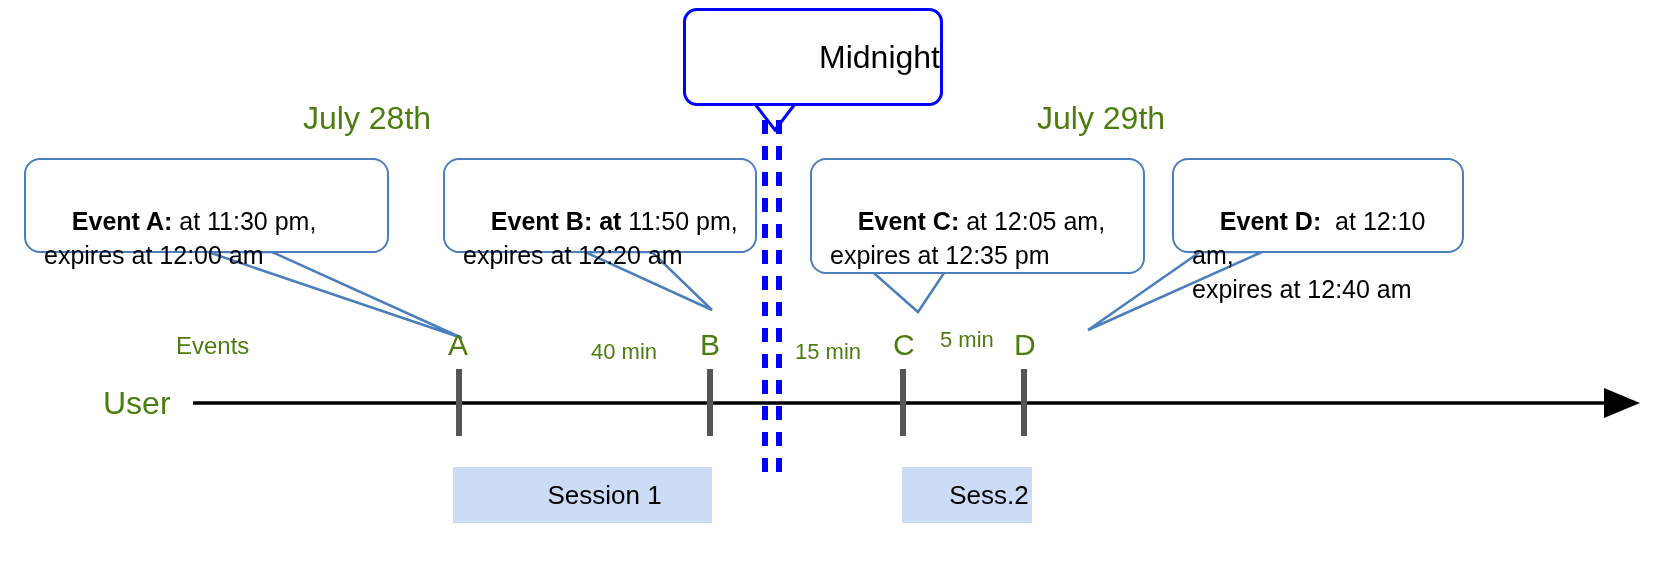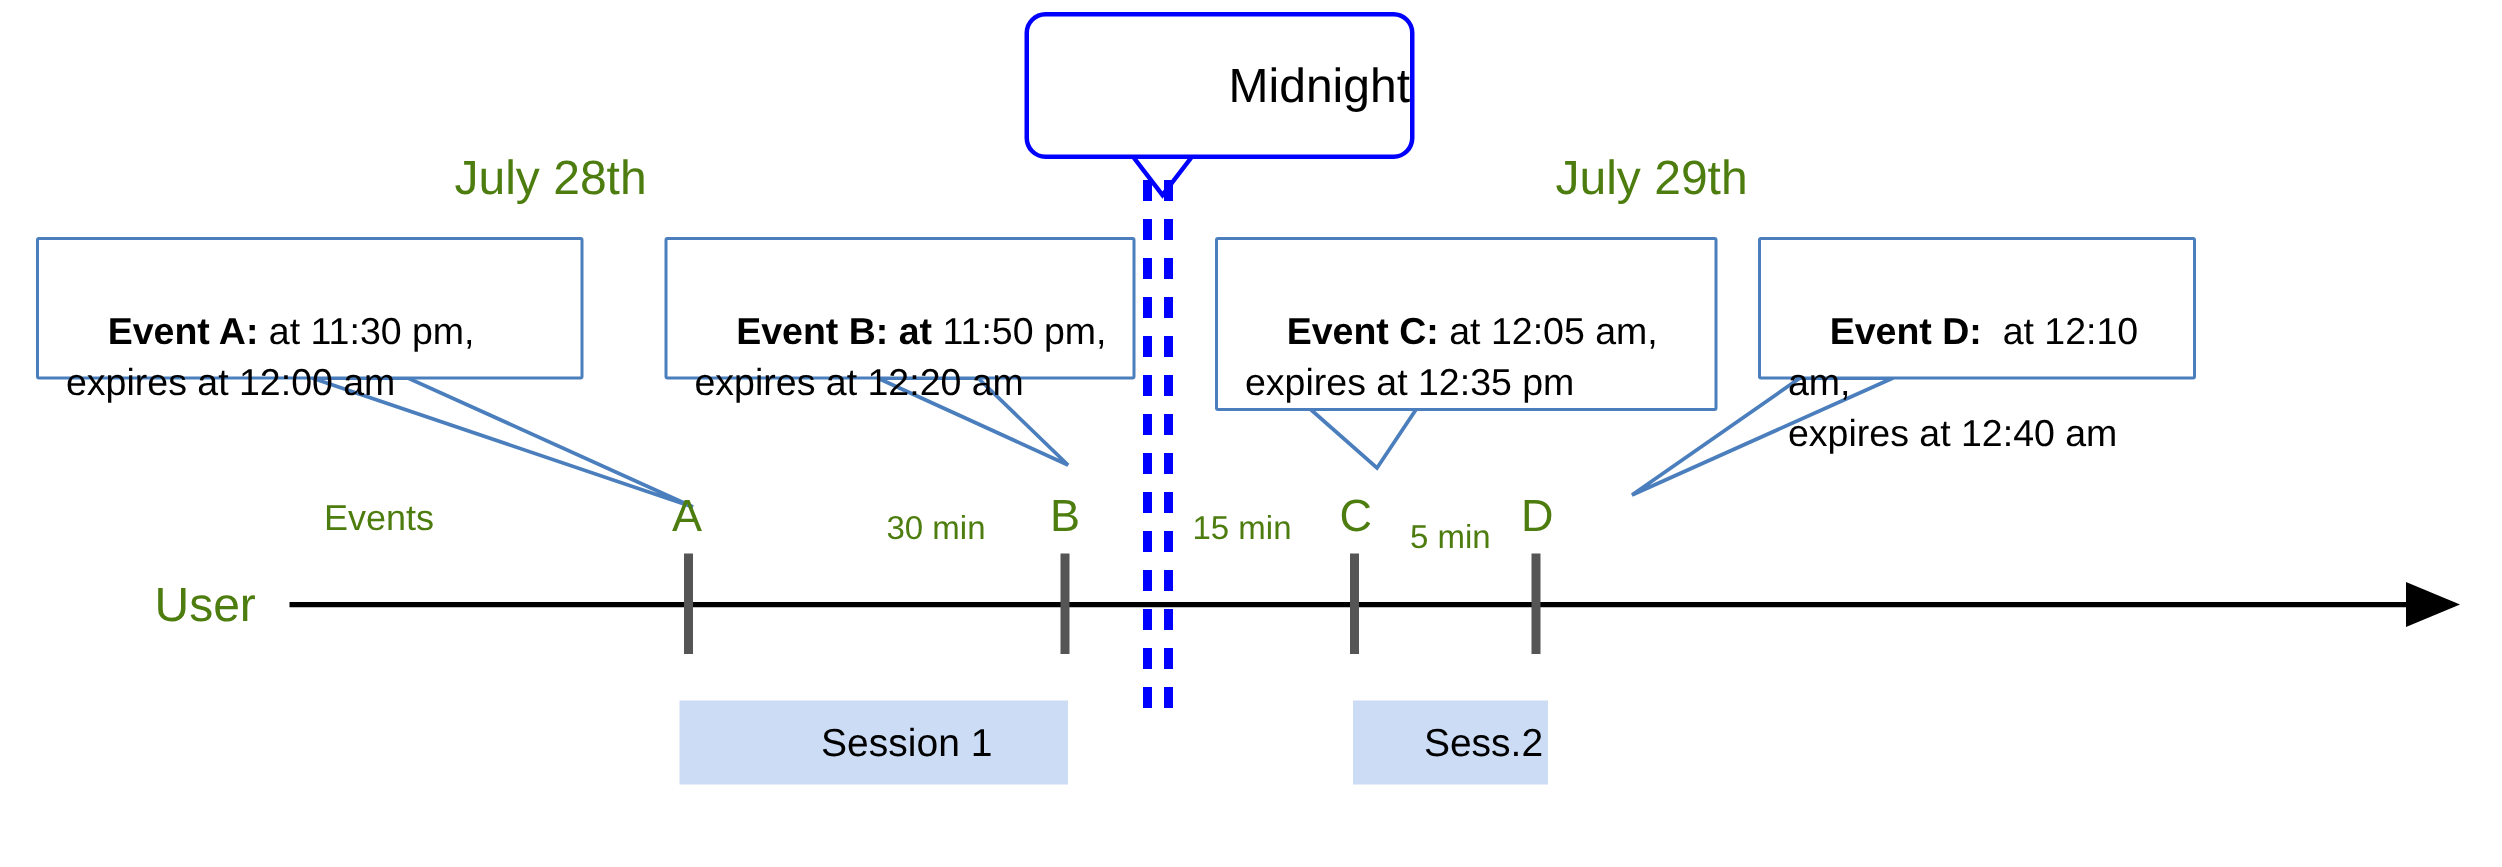--- a/index.html
+++ b/index.html
@@ -22,21 +22,21 @@
     width: 1668px;
     height: 578px;
     pointer-events: none;
   }
 
   
   .callout {
     position: absolute;
     box-sizing: border-box;
     border: 2.5px solid #4a7ebc;
-    border-radius: 2px;
+    border-radius: 16px;
     background: #ffffff;
     font-size: 25px;
     line-height: 1.36;
     color: #000000;
     padding: 10px 14px 8px 18px;
     white-space: pre-wrap;
   }
   .callout b { font-weight: bold; }
 
   .midnight-bubble {
@@ -53,21 +53,21 @@
   }
 
   
   .txt {
     position: absolute;
     color: #4d7c0f;
     white-space: nowrap;
   }
   .date-label { font-size: 32px; }
   .axis-label-user { font-size: 32px; }
-  .axis-label-events { font-size: 24px; margin-left: 40px; }
+  .axis-label-events { font-size: 24px; }
   .marker-letter { font-size: 30px; }
   .interval-label { font-size: 22px; }
 
   
   .session {
     position: absolute;
     box-sizing: border-box;
     background: #ccdcf5;
     color: #000000;
     font-size: 26px;
@@ -134,23 +134,23 @@
   </div>
 
   <div class="txt axis-label-events" style="left:176px; top:332px;">Events</div>
   <div class="txt axis-label-user" style="left:103px; top:385px;">User</div>
 
   <div class="txt marker-letter" style="left:448px; top:328px;">A</div>
   <div class="txt marker-letter" style="left:700px; top:328px;">B</div>
   <div class="txt marker-letter" style="left:893px; top:328px;">C</div>
   <div class="txt marker-letter" style="left:1014px; top:328px;">D</div>
 
-  <div class="txt interval-label" style="left:591px; top:339px;">30 min</div>
+  <div class="txt interval-label" style="left:591px; top:339px;">40 min</div>
   <div class="txt interval-label" style="left:795px; top:339px;">15 min</div>
-  <div class="txt interval-label" style="left:940px; top:345px;">5 min</div>
+  <div class="txt interval-label" style="left:940px; top:327px;">5 min</div>
 
   <div class="session" style="left:453px; top:467px; width:259px; height:56px;">
     <span>Session 1</span>
   </div>
   <div class="session" style="left:902px; top:467px; width:130px; height:56px;">
     <span>Sess.2</span>
   </div>
 
 </div>
 

